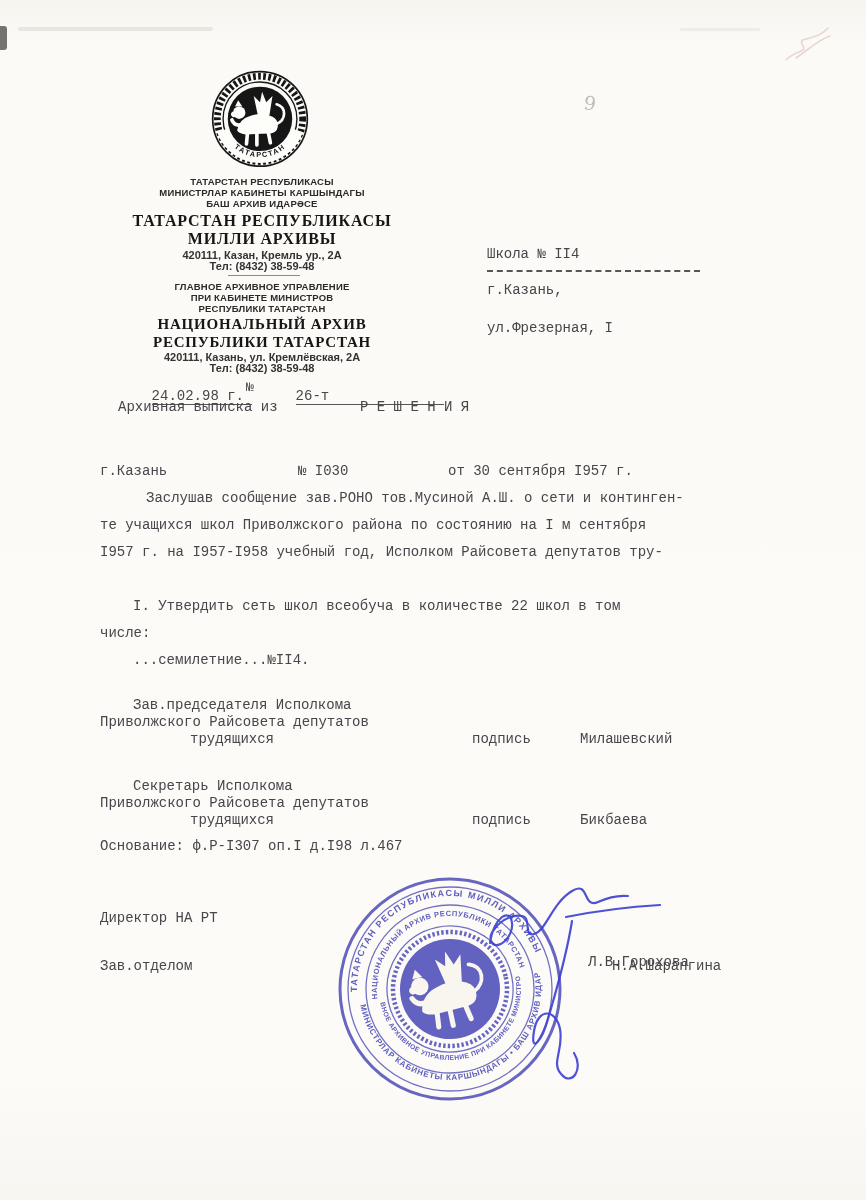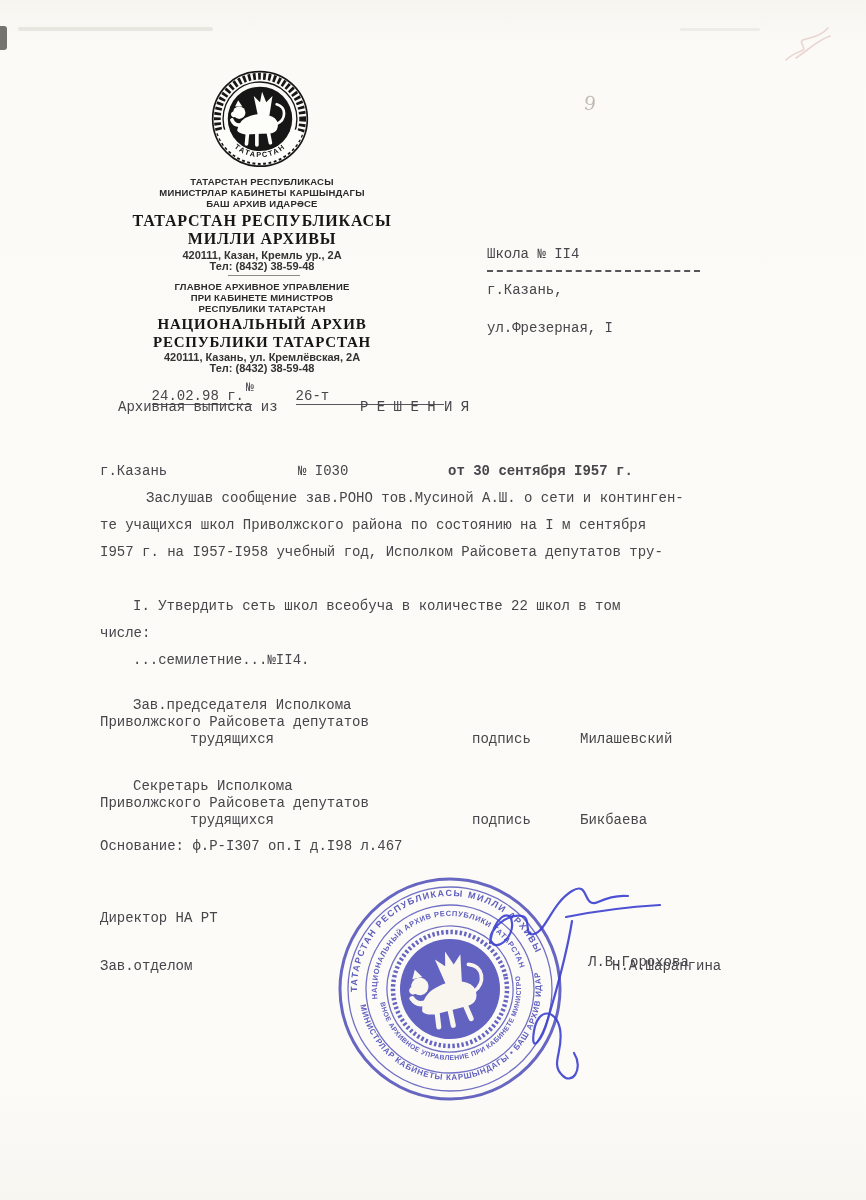--- a/index.html
+++ b/index.html
@@ -108,21 +108,21 @@
   <div class="abs mono" style="left:262px;top:372px;">
     <span class="u" style="width:148px;">26-т</span>
   </div>
 
   <div class="abs mono" style="left:118px;top:399px;">Архивная выписка из</div>
   <div class="abs mono" style="left:360px;top:399px;">Р Е Ш Е Н И Я</div>
 
 
   <div class="abs mono" style="left:100px;top:463px;">г.Казань</div>
   <div class="abs mono" style="left:298px;top:463px;">№ I030</div>
-  <div class="abs mono" style="left:448px;top:463px;font-weight:bold;">от 30 сентября I957 г.</div>
+  <div class="abs mono" style="left:448px;top:463px;">от 30 сентября I957 г.</div>
 
   <div class="abs mono" style="left:146px;top:490px;">Заслушав сообщение зав.РОНО тов.Мусиной А.Ш. о сети и континген-</div>
   <div class="abs mono" style="left:100px;top:517px;">те учащихся школ Приволжского района по состоянию на I м сентября</div>
   <div class="abs mono" style="left:100px;top:544px;">I957 г. на I957-I958 учебный год, Исполком Райсовета депутатов тру-</div>
 
   <div class="abs mono" style="left:133px;top:598px;">I. Утвердить сеть школ всеобуча в количестве 22 школ в том</div>
   <div class="abs mono" style="left:100px;top:625px;">числе:</div>
   <div class="abs mono" style="left:133px;top:652px;">...семилетние...№II4.</div>
 
   <div class="abs mono" style="left:133px;top:697px;">Зав.председателя Исполкома</div>

